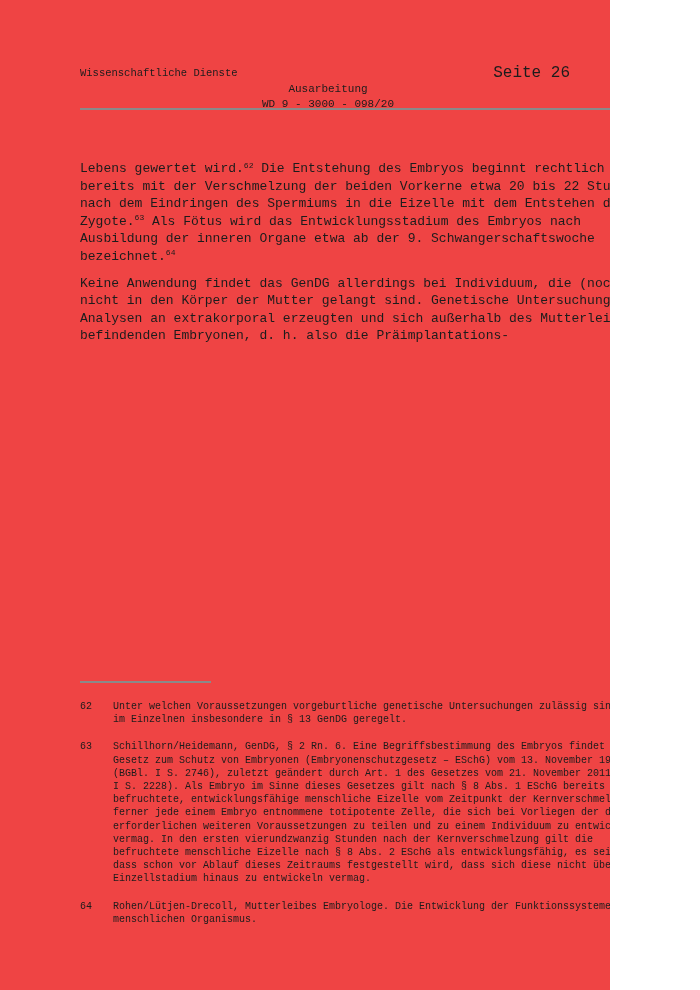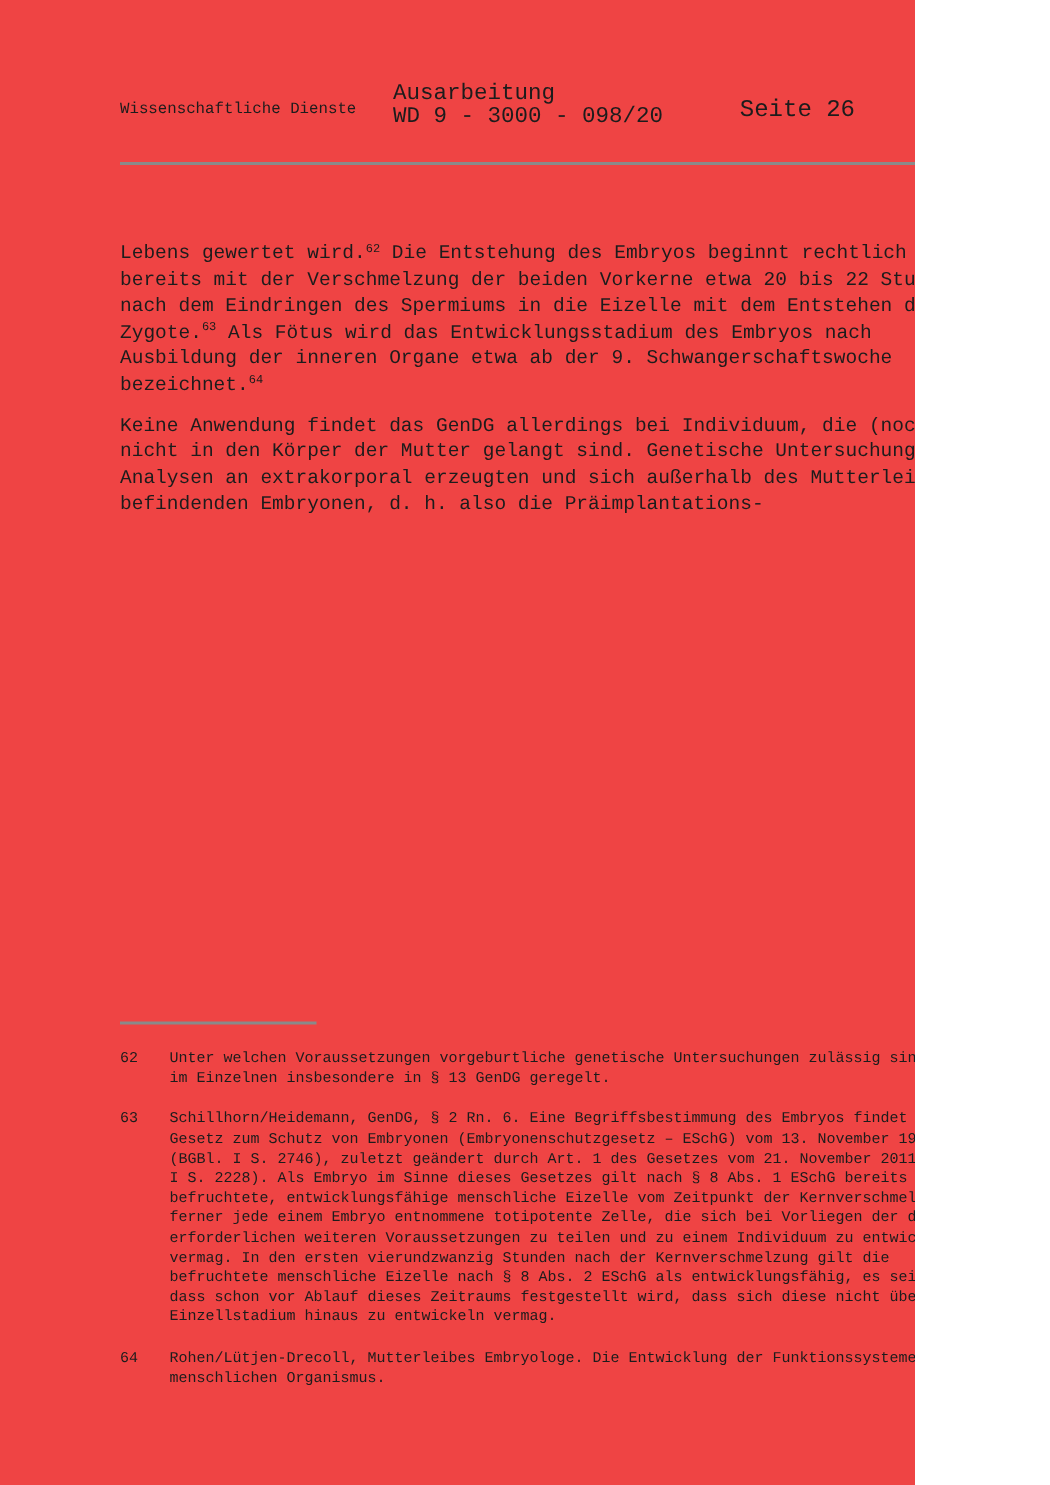--- a/index.html
+++ b/index.html
@@ -20,24 +20,25 @@
     position: absolute;
     left: 80px;
     top: 66px;
     font-size: 10.5px;
     line-height: 14.5px;
     white-space: nowrap;
   }
   .header-center {
     position: absolute;
     left: 262px;
-    top: 56px;
-    font-size: 15px;
+    top: 82px;
+    font-size: 11px;
     line-height: 14.5px;
     white-space: nowrap;
+    text-align: center;
   }
   .header-right {
     position: absolute;
     right: 40px;
     top: 66px;
     font-size: 16px;
     line-height: 14.5px;
     white-space: nowrap;
   }
   .header-rule {

